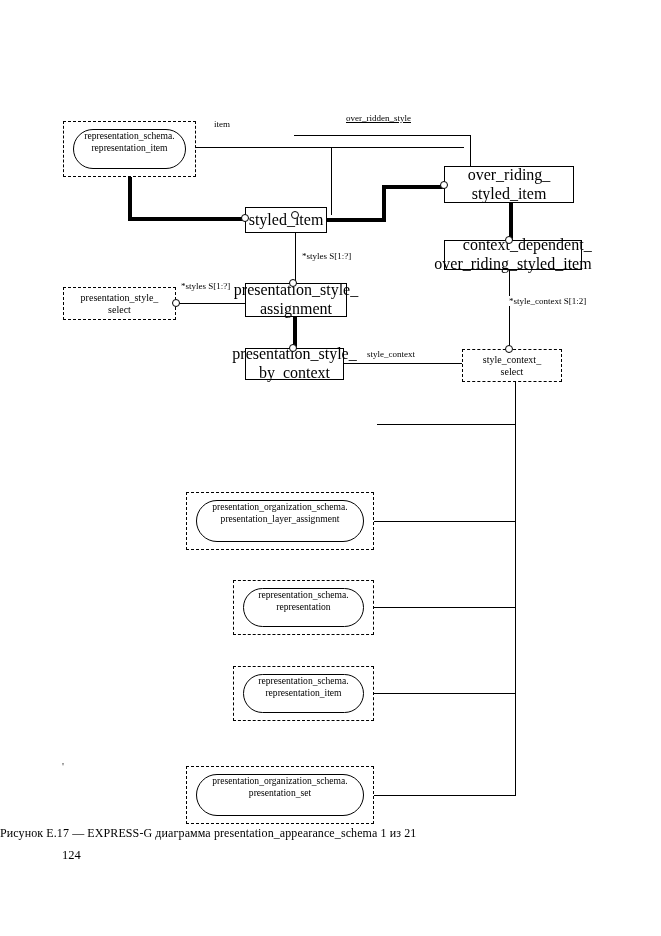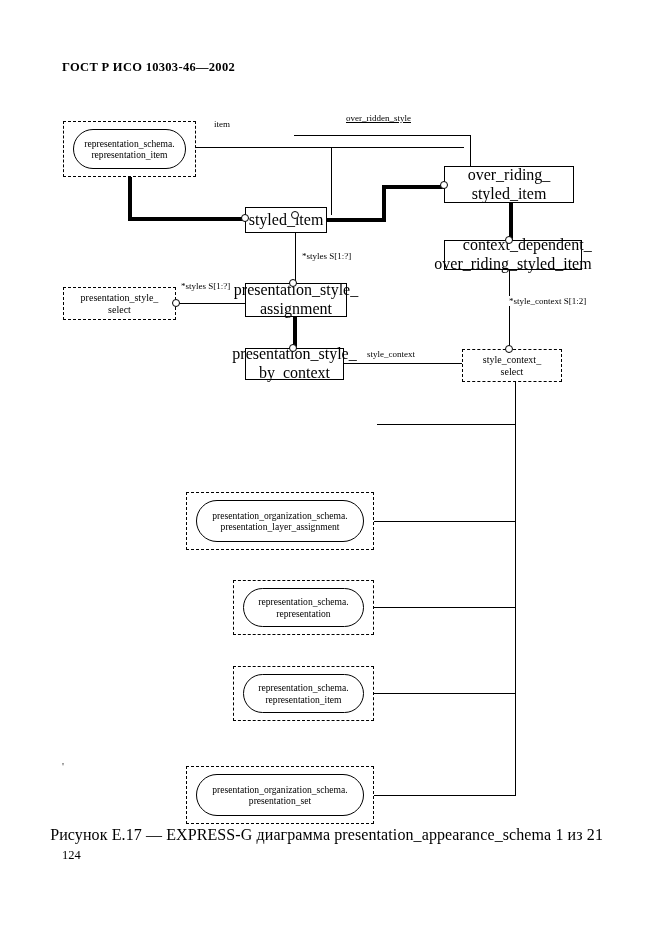--- a/index.html
+++ b/index.html
@@ -15,21 +15,21 @@
     font-family:"Liberation Serif", serif;
     font-weight:bold;font-size:12.5px;letter-spacing:.3px;
     white-space:nowrap;
   }
   .page-number{
     position:absolute;left:62px;top:848px;
     font-size:12.5px;
   }
   .figure-caption{
     position:absolute;left:0;top:826px;width:603px;
-    text-align:right;font-size:16px;
+    text-align:left;font-size:12px;
     letter-spacing:.1px;
   }
   .stray-mark{
     position:absolute;left:62px;top:760px;
     font-size:11px;color:#222;
   }
 
   
   .diagram{position:absolute;left:0;top:18px;width:661px;height:936px;}
 
@@ -58,21 +58,21 @@
   .iface{
     border:1.8px dashed #000;
     background:#fff;
     z-index:6;
     padding:7px 9px;
   }
   .iface .inner{
     width:100%;height:100%;
     border:1.9px solid #000;
     border-radius:22px;
-    display:flex;align-items:center;justify-content:center;
+    display:flex;align-items:flex-start;justify-content:center;
     text-align:center;font-size:9.6px;line-height:1.2;
     background:#fff;
     box-sizing:border-box;
   }
 
   
   .ln{position:absolute;background:#000;z-index:2;}
   .thin-h{height:1.3px;}
   .thin-v{width:1.3px;}
   .thick-h{height:4.2px;}
@@ -89,21 +89,20 @@
     font-family:"Liberation Serif", serif;
     white-space:nowrap;background:#fff;
     padding:0 1px;z-index:8;
   }
 </style>
 </head>
 <body>
 
 <div class="page">
 
-  <div class="doc-header">ГОСТ Р ИСО 10303-46—2002</div>
 
   <div class="diagram">
 
     <div class="ln thin-h" style="left:196px;top:129px;width:268px;"></div>
     <div class="ln thin-v" style="left:331px;top:129px;height:68px;"></div>
 
     <div class="ln thin-h" style="left:294px;top:117px;width:177px;"></div>
     <div class="ln thin-v" style="left:470px;top:117px;height:31px;"></div>
     <div class="ln thin-v" style="left:294px;top:117px;height:1px;"></div>
 

